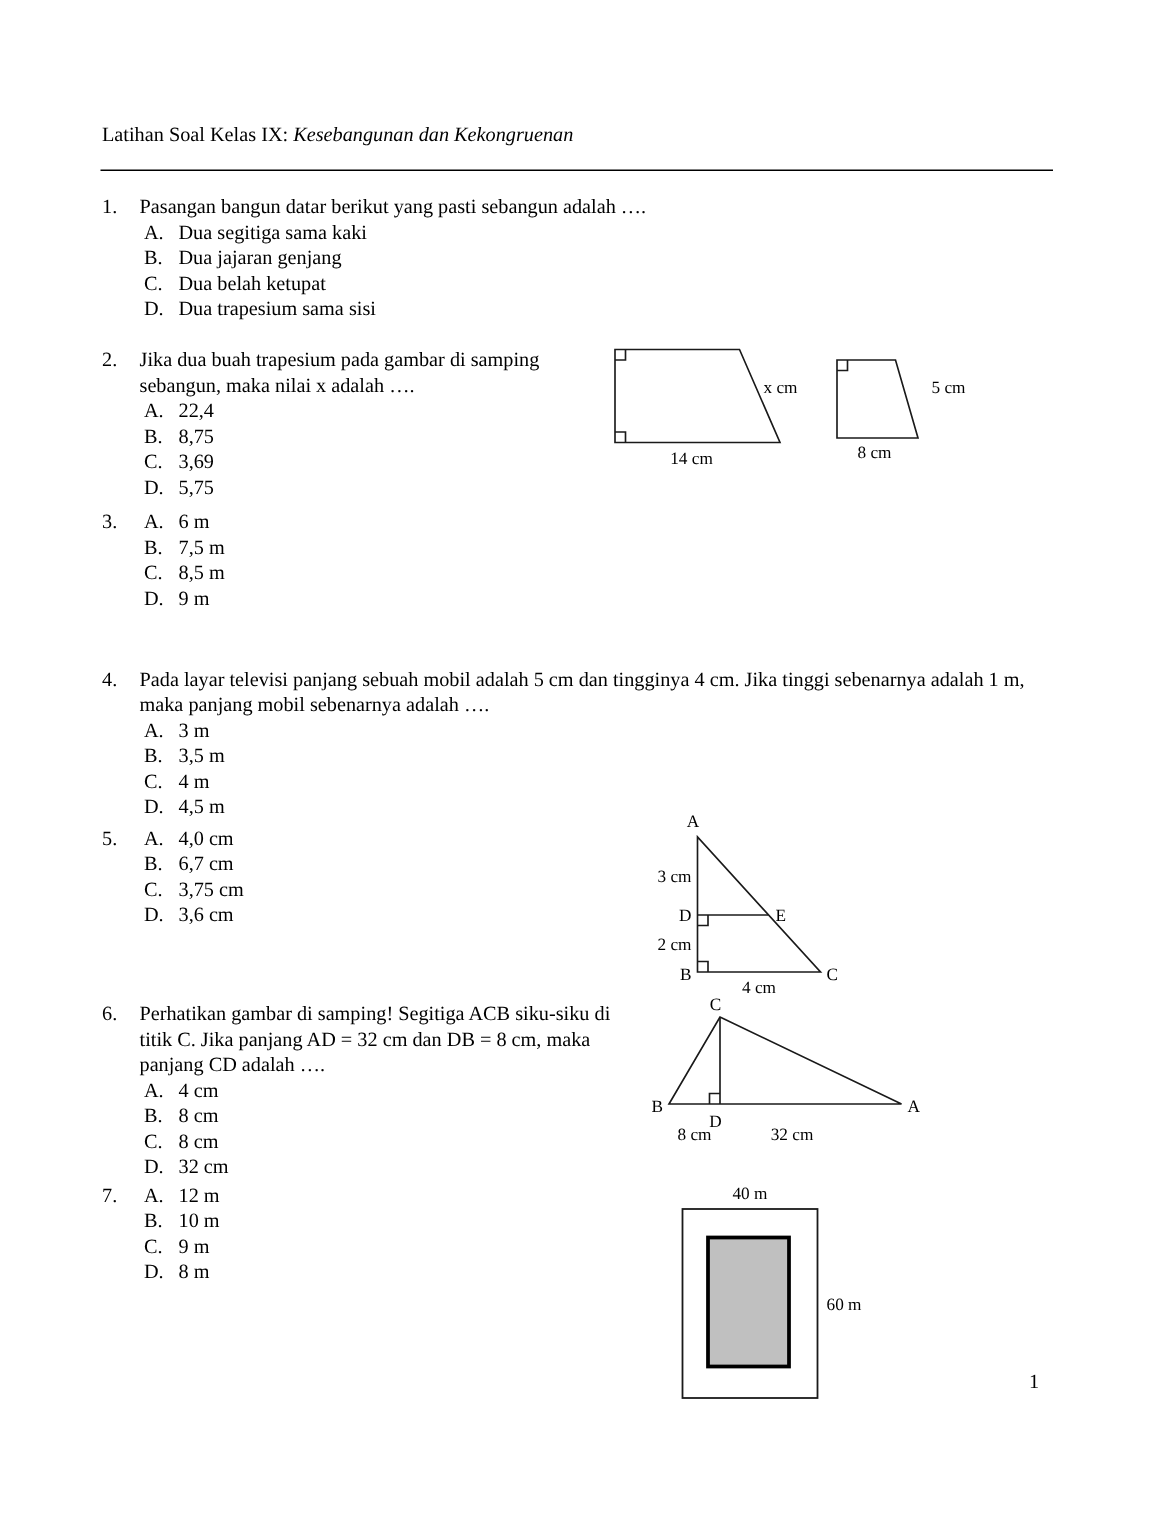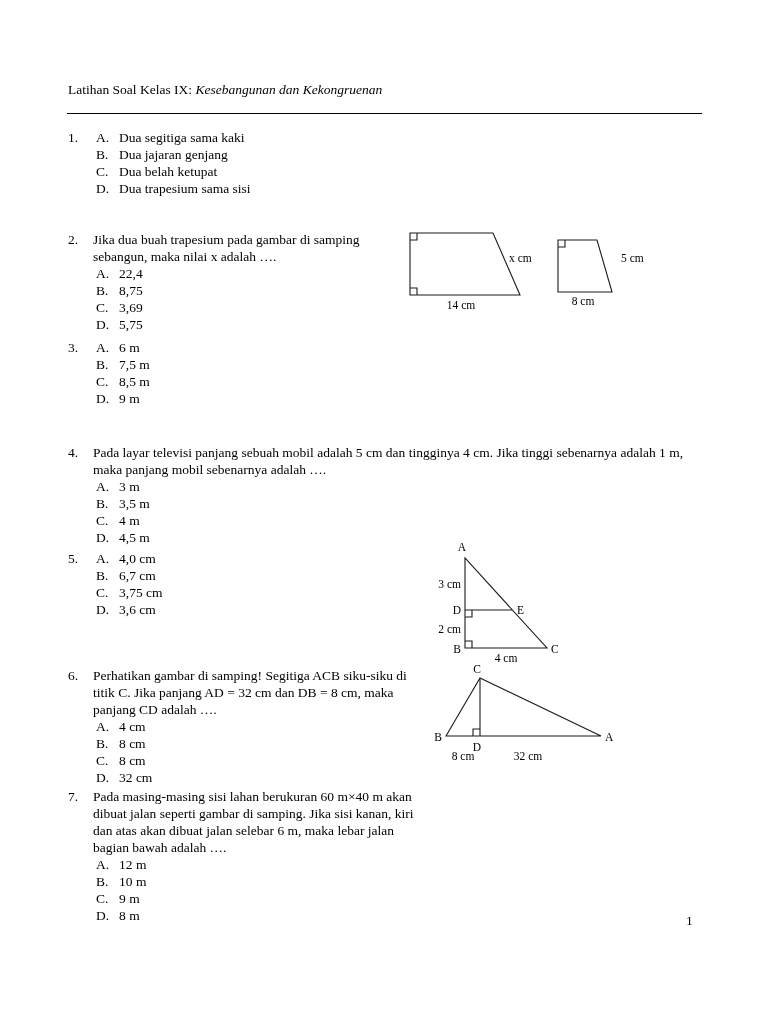--- a/index.html
+++ b/index.html
@@ -37,20 +37,21 @@
 
   <div class="doc-header">
     <span>Latihan Soal Kelas IX: </span><span class="italic">Kesebangunan dan Kekongruenan</span>
   </div>
 
   <div class="rule"></div>
 
   <div class="question" style="top:129px; width:633px;">
     <div class="q-num">1.</div>
     <div class="q-body">
+      <div class="q-text">Pasangan bangun datar berikut yang pasti sebangun adalah ….</div>
       <div class="options">
         <div class="option">
             <span class="opt-letter">A.</span>
             <span class="opt-text">Dua segitiga sama kaki</span>
           </div>
         <div class="option">
             <span class="opt-letter">B.</span>
             <span class="opt-text">Dua jajaran genjang</span>
           </div>
         <div class="option">
@@ -235,21 +236,20 @@
       <text x="175" y="78">A</text>
       <text x="47" y="88" text-anchor="middle">D</text>
       <text x="33" y="97" text-anchor="middle">8 cm</text>
       <text x="98" y="97" text-anchor="middle">32 cm</text>
     </svg>
   </div>
 
   <div class="question" style="top:788px; width:365px;">
     <div class="q-num">7.</div>
     <div class="q-body">
-      <div class="q-text">Pada masing-masing sisi lahan berukuran 60 m×40 m akan dibuat jalan seperti gambar di samping. Jika sisi kanan, kiri dan atas akan dibuat jalan selebar 6 m, maka lebar jalan bagian bawah adalah ….</div>
       <div class="options">
         <div class="option">
             <span class="opt-letter">A.</span>
             <span class="opt-text">12 m</span>
           </div>
         <div class="option">
             <span class="opt-letter">B.</span>
             <span class="opt-text">10 m</span>
           </div>
         <div class="option">
@@ -257,16 +257,24 @@
             <span class="opt-text">9 m</span>
           </div>
         <div class="option">
             <span class="opt-letter">D.</span>
             <span class="opt-text">8 m</span>
           </div>
       </div>
     </div>
   </div>
 
+  <div class="fig" style="left:448px; top:786px;">
+    <svg width="132" height="152" viewBox="0 0 132 152">
+      <text x="52" y="13" text-anchor="middle">40 m</text>
+      <rect x="7" y="20" width="90" height="126" fill="none" stroke="#1a1a1a" stroke-width="1.2"></rect>
+      <rect x="24" y="39" width="54" height="86" fill="#c0c0c0" stroke="#000" stroke-width="2.5"></rect>
+      <text x="103" y="87">60 m</text>
+    </svg>
+  </div>
 
   <div class="pagenum">1</div>
 
 </div>
 
 </body></html>

